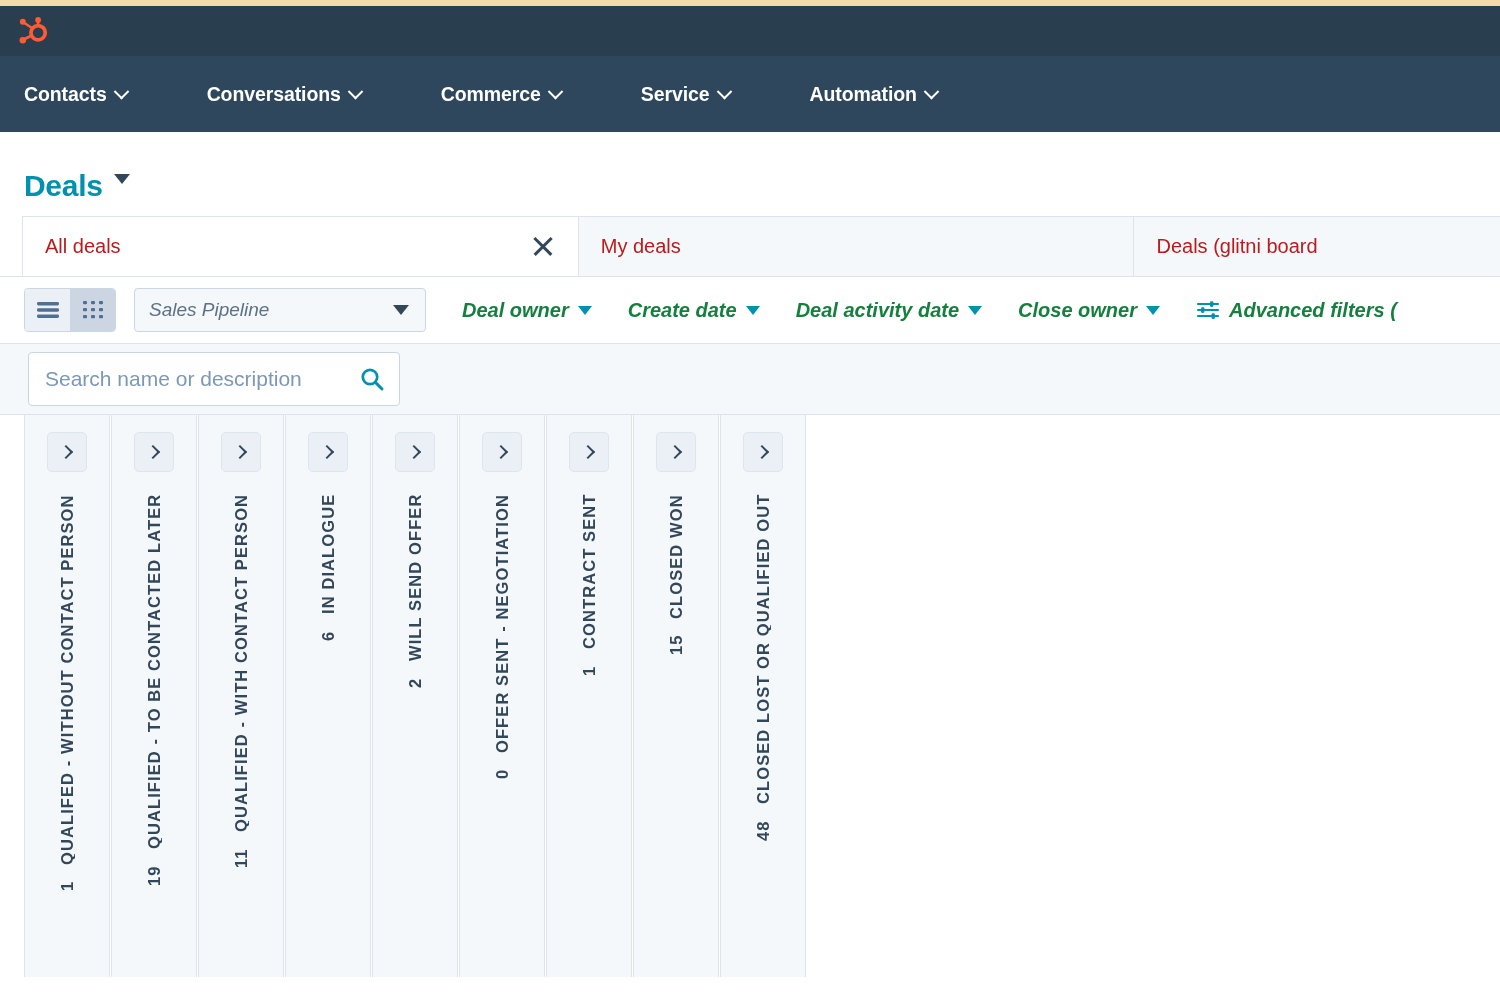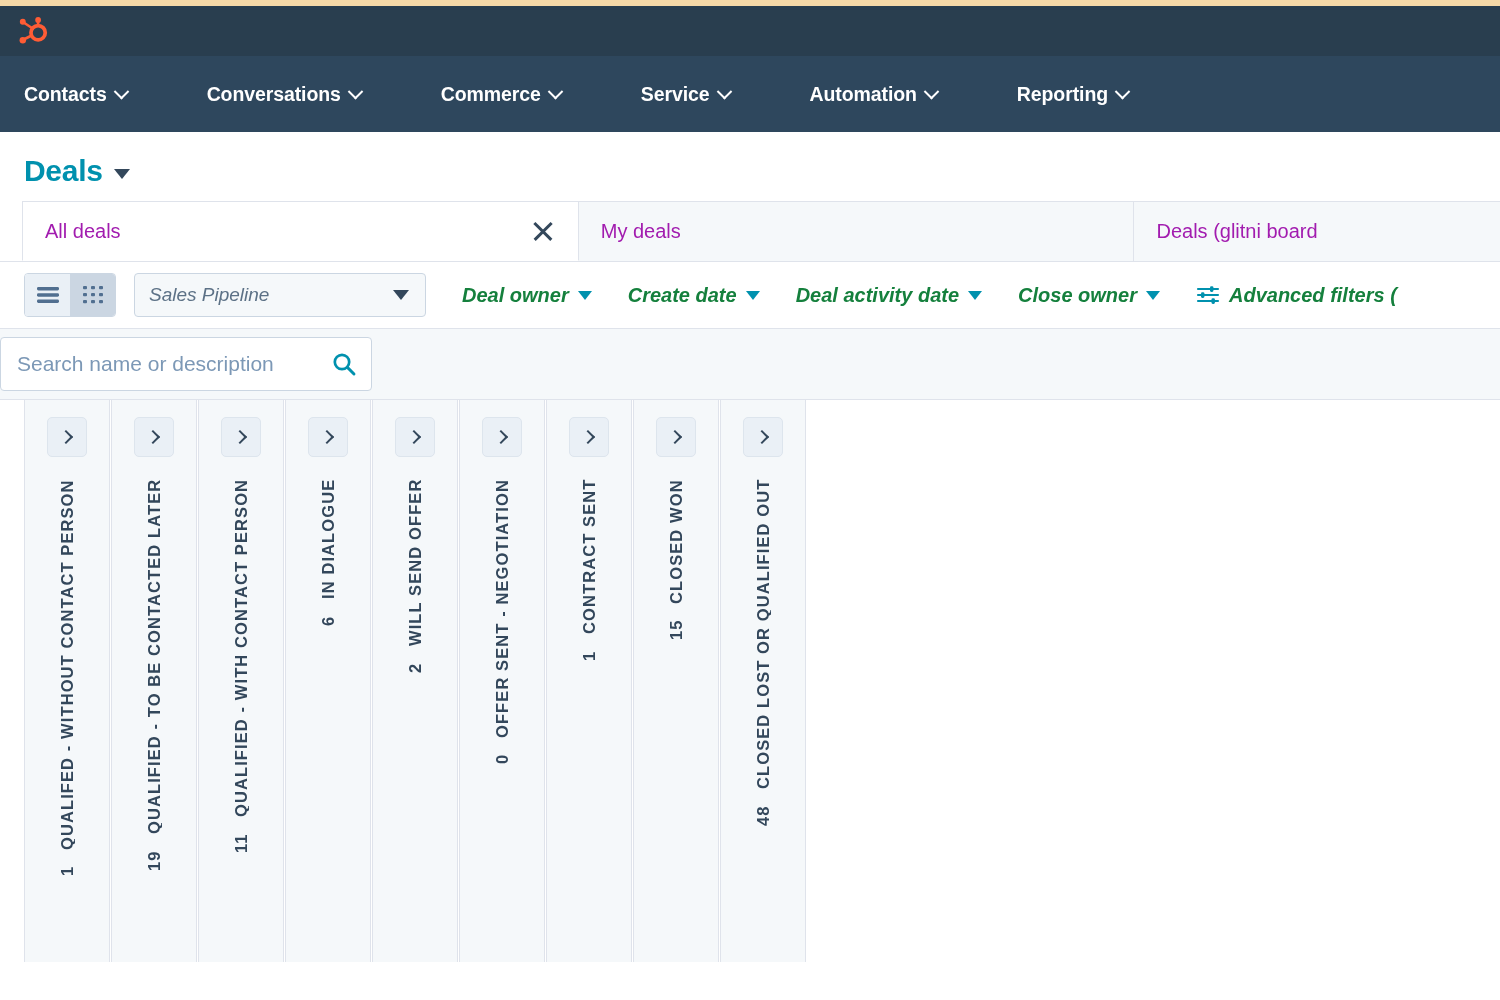--- a/index.html
+++ b/index.html
@@ -59,23 +59,22 @@
   }
   .nav-item.active .nav-caret {
     border-right-color: #ff5c35;
     border-bottom-color: #ff5c35;
   }
 
   
   .page { background: #ffffff; }
 
   .page-title-row {
-    padding: 22px 0 14px 24px;
-    display: flex;
-    align-items: center;
+    padding: 37px 0 14px 24px;
+    display: flex;
     gap: 11px;
   }
   .page-title {
     color: #0091ae;
     font-size: 30px;
     font-weight: bold;
     letter-spacing: -0.3px;
   }
   .title-caret {
     width: 0; height: 0;
@@ -94,21 +93,21 @@
     padding-left: 22px;
     border-bottom: 1px solid #dfe3eb;
   }
   .tab {
     height: 60px;
     display: flex;
     align-items: center;
     justify-content: space-between;
     padding: 0 22px;
     font-size: 20px;
-    color: #a21caf;
+    color: #b91c1c;
     background: #f5f8fa;
     border: 1px solid #dfe3eb;
     border-bottom: none;
     margin-right: -1px;
     cursor: pointer;
     white-space: nowrap;
     margin-top: 36px;
   }
   .tab.active {
     background: #ffffff;
@@ -209,20 +208,21 @@
   .adv-icon { flex: none; display: block; }
 
   
   .search-row {
     background: #f5f8fa;
     border-top: 1px solid #dfe3eb;
     border-bottom: 1px solid #dfe3eb;
     height: 72px;
     display: flex;
     align-items: center;
+    padding-left: 28px;
   }
   .search-box {
     width: 372px;
     height: 54px;
     background: #ffffff;
     border: 1px solid #cbd6e2;
     border-radius: 4px;
     display: flex;
     align-items: center;
     padding: 0 14px 0 16px;
@@ -338,24 +338,20 @@
   <div class="nav-item">
     <span>Commerce</span>
     <i class="nav-caret"></i>
   </div>
   <div class="nav-item">
     <span>Service</span>
     <i class="nav-caret"></i>
   </div>
   <div class="nav-item">
     <span>Automation</span>
-    <i class="nav-caret"></i>
-  </div>
-  <div class="nav-item">
-    <span>Reporting</span>
     <i class="nav-caret"></i>
   </div>
 </nav>
 
 <div class="page">
 
   <div class="page-title-row">
     <span class="page-title">Deals</span>
     <span class="title-caret"></span>
   </div>

